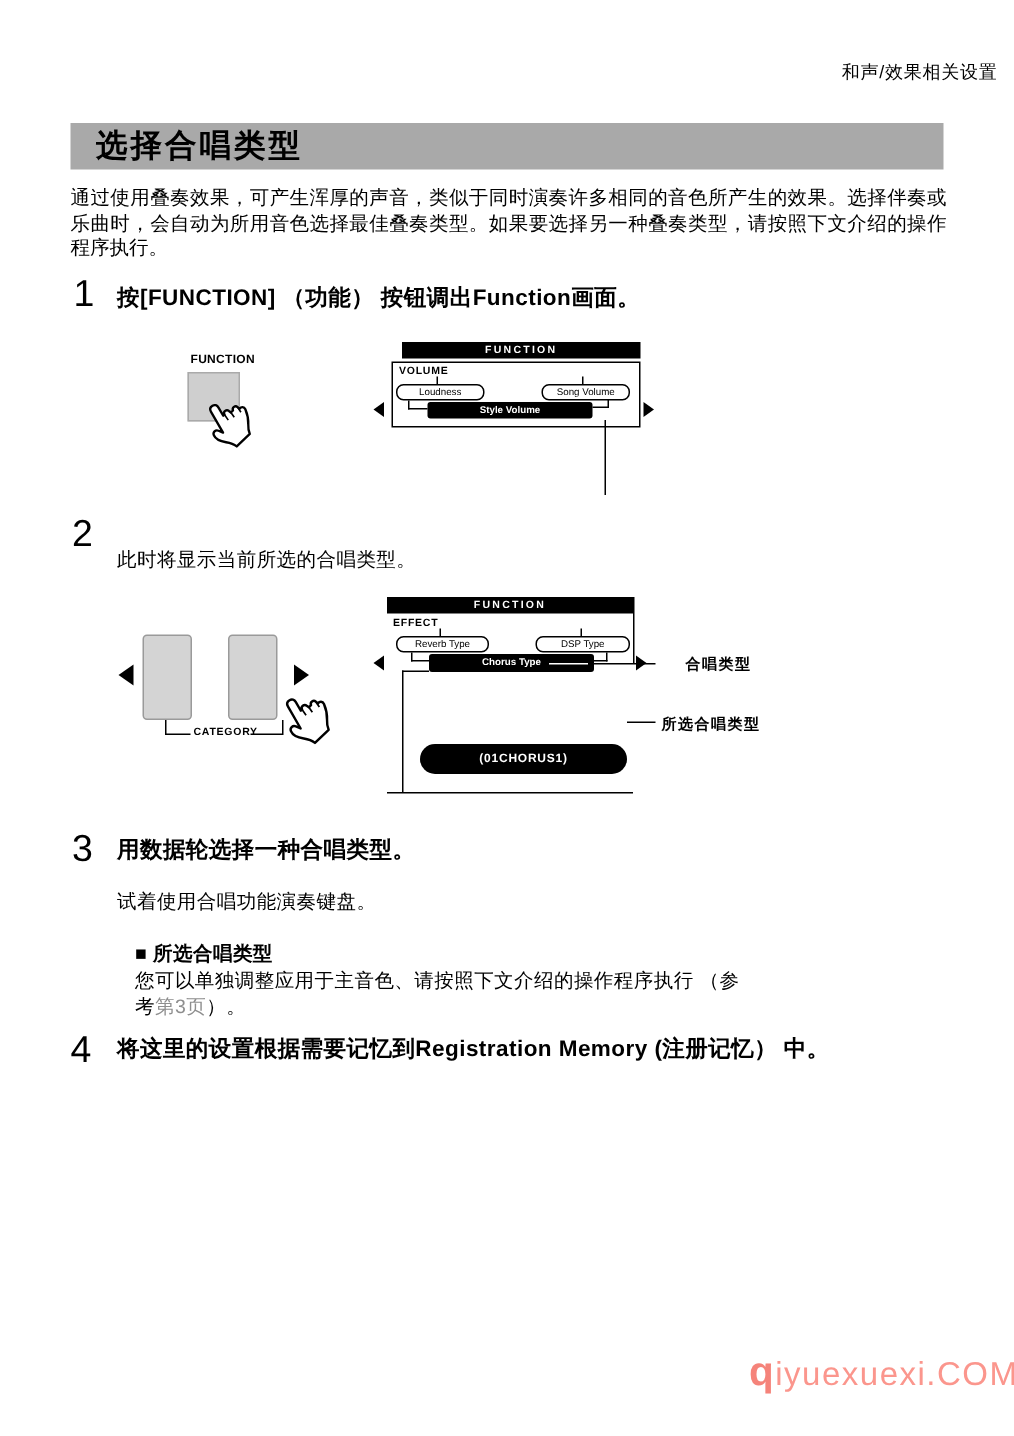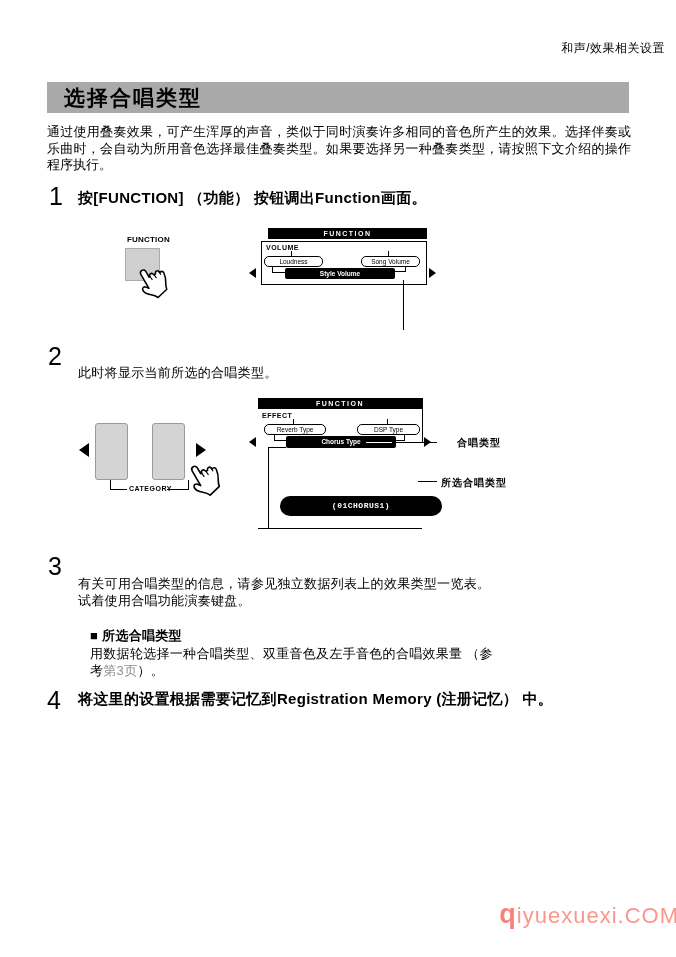--- a/index.html
+++ b/index.html
@@ -115,35 +115,35 @@
   <div class="abs fn-selected" style="left:286px;top:436px;width:110px;height:12px;line-height:12px;">Chorus Type</div>
   <div class="whl" style="left:366px;top:442px;width:26px;"></div>
   <div class="tl" style="left:249px;top:437px;"></div>
   <div class="vl" style="left:422px;top:398px;height:44px;"></div>
   <div class="tr" style="left:424px;top:437px;"></div>
   <div class="hl" style="left:396px;top:442px;width:41px;"></div>
   <div class="abs callout" style="left:457px;top:436px;">合唱类型</div>
 
   <div class="hl" style="left:268px;top:447px;width:18px;"></div>
   <div class="vl" style="left:268px;top:447px;height:81px;"></div>
-  <div class="fn-value" style="left:280px;top:496px;width:162px;height:20px;line-height:20px;font-family:Liberation Mono, monospace;">(01CHORUS1)</div>
+  <div class="fn-value" style="left:280px;top:496px;width:138px;height:20px;line-height:20px;">(01CHORUS1)</div>
   <div class="whl" style="left:385px;top:481px;width:30px;"></div>
   <div class="hl" style="left:418px;top:481px;width:19px;"></div>
   <div class="abs callout" style="left:441px;top:476px;">所选合唱类型</div>
   <div class="hl" style="left:258px;top:528px;width:164px;"></div>
 
   <div class="abs step-num" style="left:48px;top:555px;">3</div>
-  <div class="abs step-body" style="left:78px;top:575px;">有关可用合唱类型的信息，请参见独立数据列表上的效果类型一览表。</div>
+  <div class="abs step-head" style="left:78px;top:557px;">用数据轮选择一种合唱类型。</div>
   <div class="abs step-body" style="left:78px;top:592px;">试着使用合唱功能演奏键盘。</div>
 
   <div class="abs sub-head" style="left:90px;top:627px;">
     <span>■</span>
     <span>所选合唱类型</span>
   </div>
-  <div class="abs step-body" style="left:90px;top:645px;">用数据轮选择一种合唱类型、双重音色及左手音色的合唱效果量 （参</div>
+  <div class="abs step-body" style="left:90px;top:645px;">您可以单独调整应用于主音色、请按照下文介绍的操作程序执行 （参</div>
   <div class="abs step-body" style="left:90px;top:662px;">
     <span>考</span><span class="page-ref">第3页</span><span>）。</span>
   </div>
 
   <div class="abs step-num" style="left:47px;top:689px;">4</div>
   <div class="abs step-head" style="left:78px;top:690px;">将这里的设置根据需要记忆到Registration Memory (注册记忆） 中。</div>
 
   <div class="abs watermark">
     <span class="q">q</span><span>iyuexuexi</span><span>.COM</span>
   </div>

